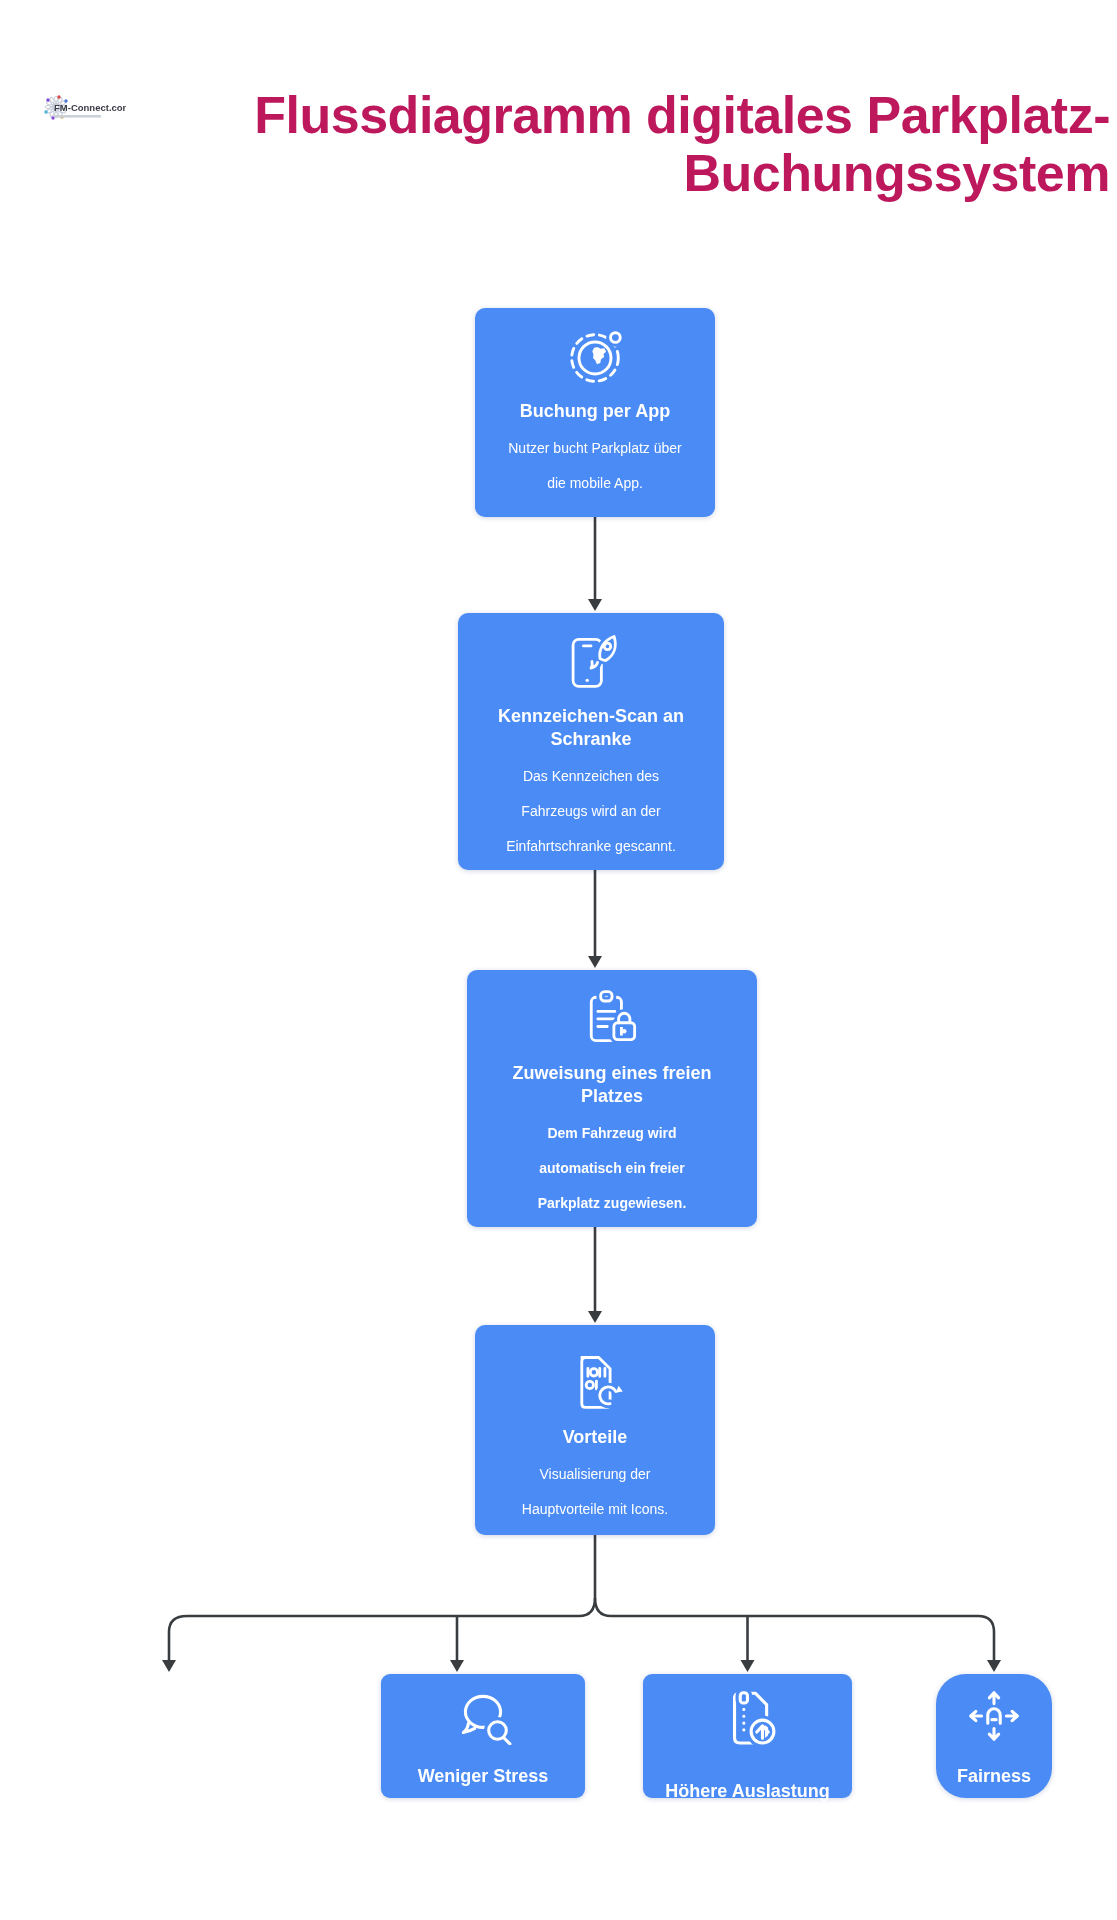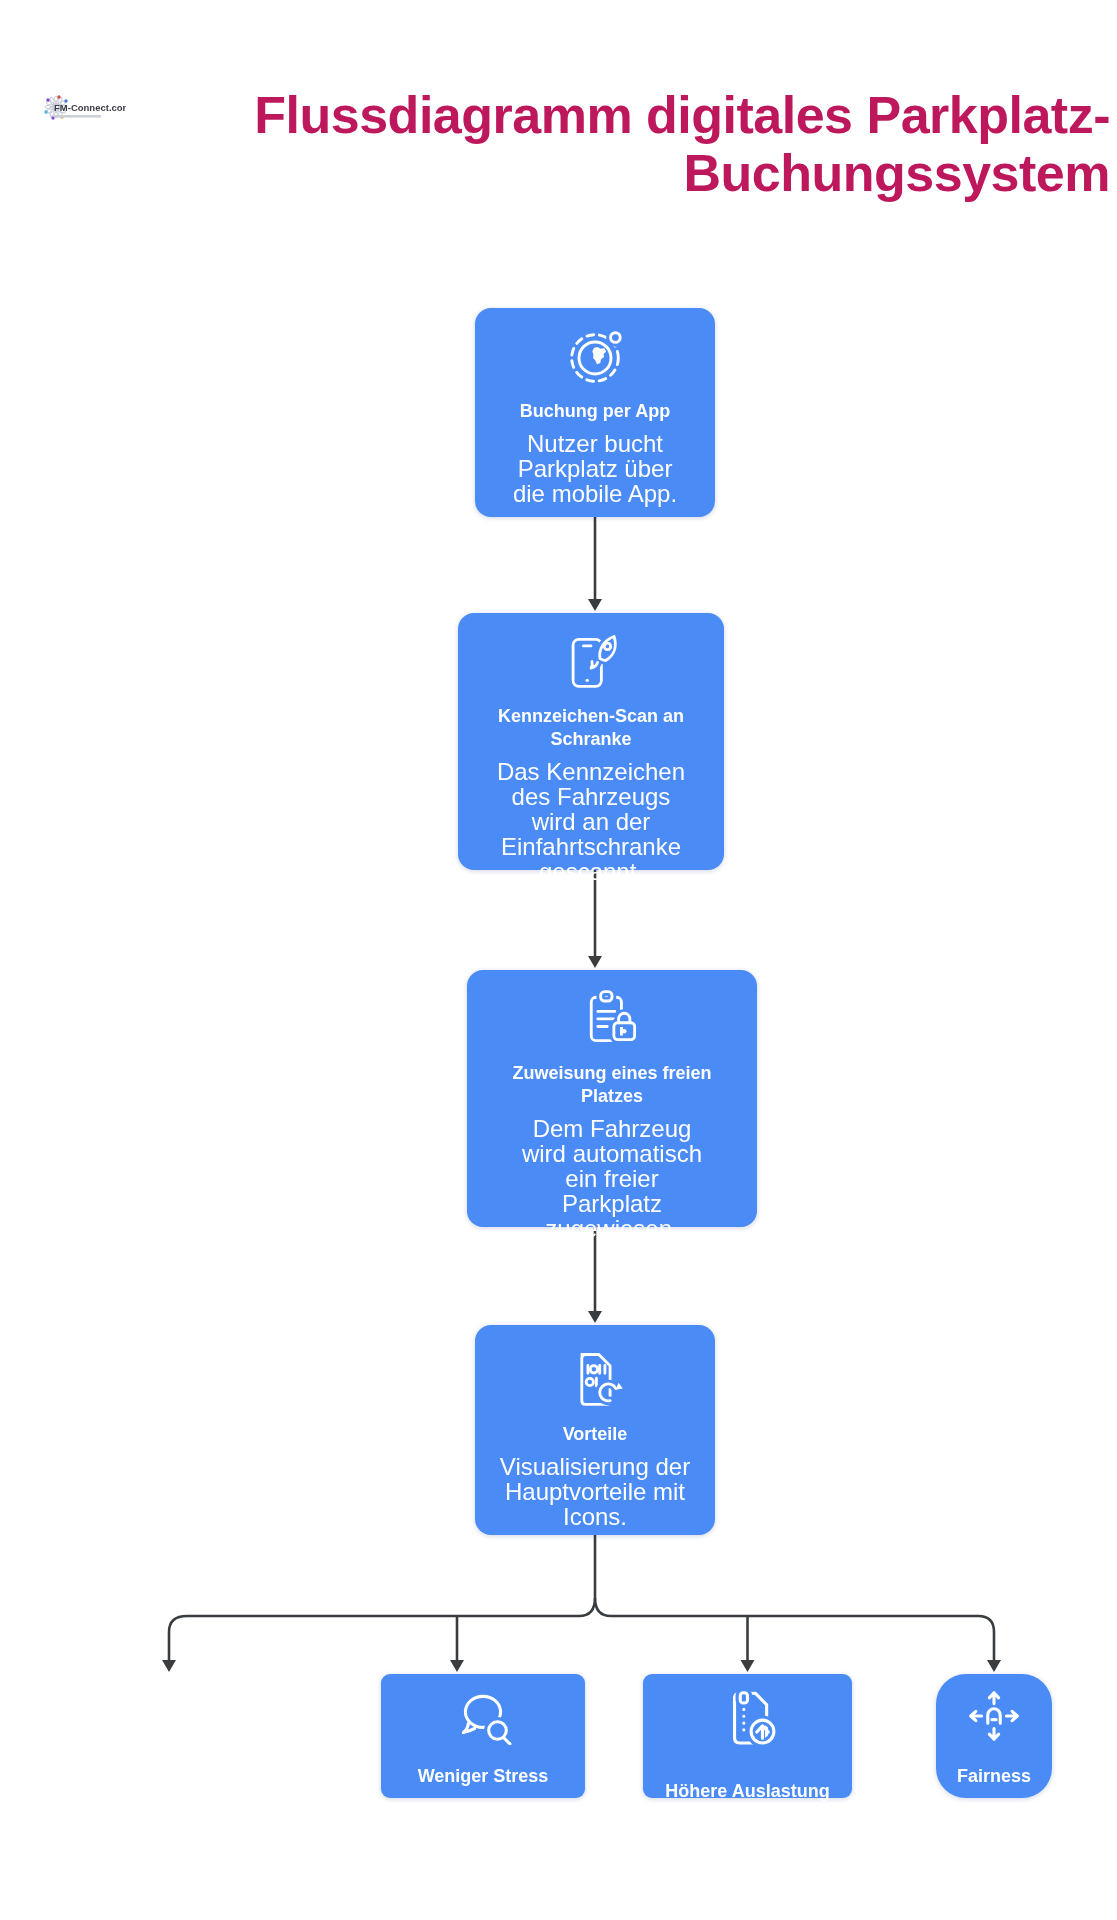--- a/index.html
+++ b/index.html
@@ -7,33 +7,33 @@
           font-family:"Liberation Sans",sans-serif;}
 
   
   .logo{position:absolute;left:40px;top:88px;width:86px;height:44px;}
   .page-title{position:absolute;left:0;top:86px;width:1110px;text-align:right;
               font-size:52px;line-height:58px;font-weight:700;color:#be185d;
               letter-spacing:-0.5px;margin:0;}
   .page-title .inner{display:inline-block;max-width:950px;}
 
   
-  .step{position:absolute;background:#4a8bf5;border-radius:16px;color:#fff;
+  .step{position:absolute;background:#4a8bf5;border-radius:10px;color:#fff;
         display:flex;flex-direction:column;align-items:center;text-align:center;
         box-shadow:0 1px 5px rgba(30,60,130,.22);}
   .step .icon{margin-top:15px;height:66px;display:flex;align-items:center;justify-content:center;}
   .step h3{margin:11px 0 0;font-size:18px;line-height:23px;font-weight:700;}
-  .step p{margin:8px 0 0;font-size:24px;line-height:25px;font-weight:400;}
+  .step p{margin:8px 0 0;font-size:14px;line-height:35px;font-weight:400;}
   #step1{left:475px;top:308px;width:240px;height:209px;}
   #step2{left:458px;top:613px;width:266px;height:257px;}
   #step3{left:467px;top:970px;width:290px;height:257px;}
   #step4{left:475px;top:1325px;width:240px;height:210px;justify-content:center;}
   #step2 h3,#step3 h3{max-width:216px;}
   #step1 p{max-width:178px;} #step2 p{max-width:198px;}
-  #step3 p{max-width:186px;} #step4 p{max-width:192px;}
+  #step3 p{max-width:186px;font-weight:bold;} #step4 p{max-width:192px;}
 
   
   .benefit{position:absolute;top:1674px;height:124px;background:#4a8bf5;border-radius:9px;
            color:#fff;display:flex;flex-direction:column;align-items:center;
            justify-content:space-between;padding:13px 4px 12px;box-sizing:border-box;
            text-align:center;box-shadow:0 1px 5px rgba(30,60,130,.22);}
   .benefit .blabel{font-size:18px;font-weight:700;line-height:20px;}
   #b1{left:51px;width:234px;} #b2{left:381px;width:204px;justify-content:space-between;}
   #b3{left:643px;width:209px;gap:32px;} #b4{left:936px;width:116px;border-radius:30px;}
 

